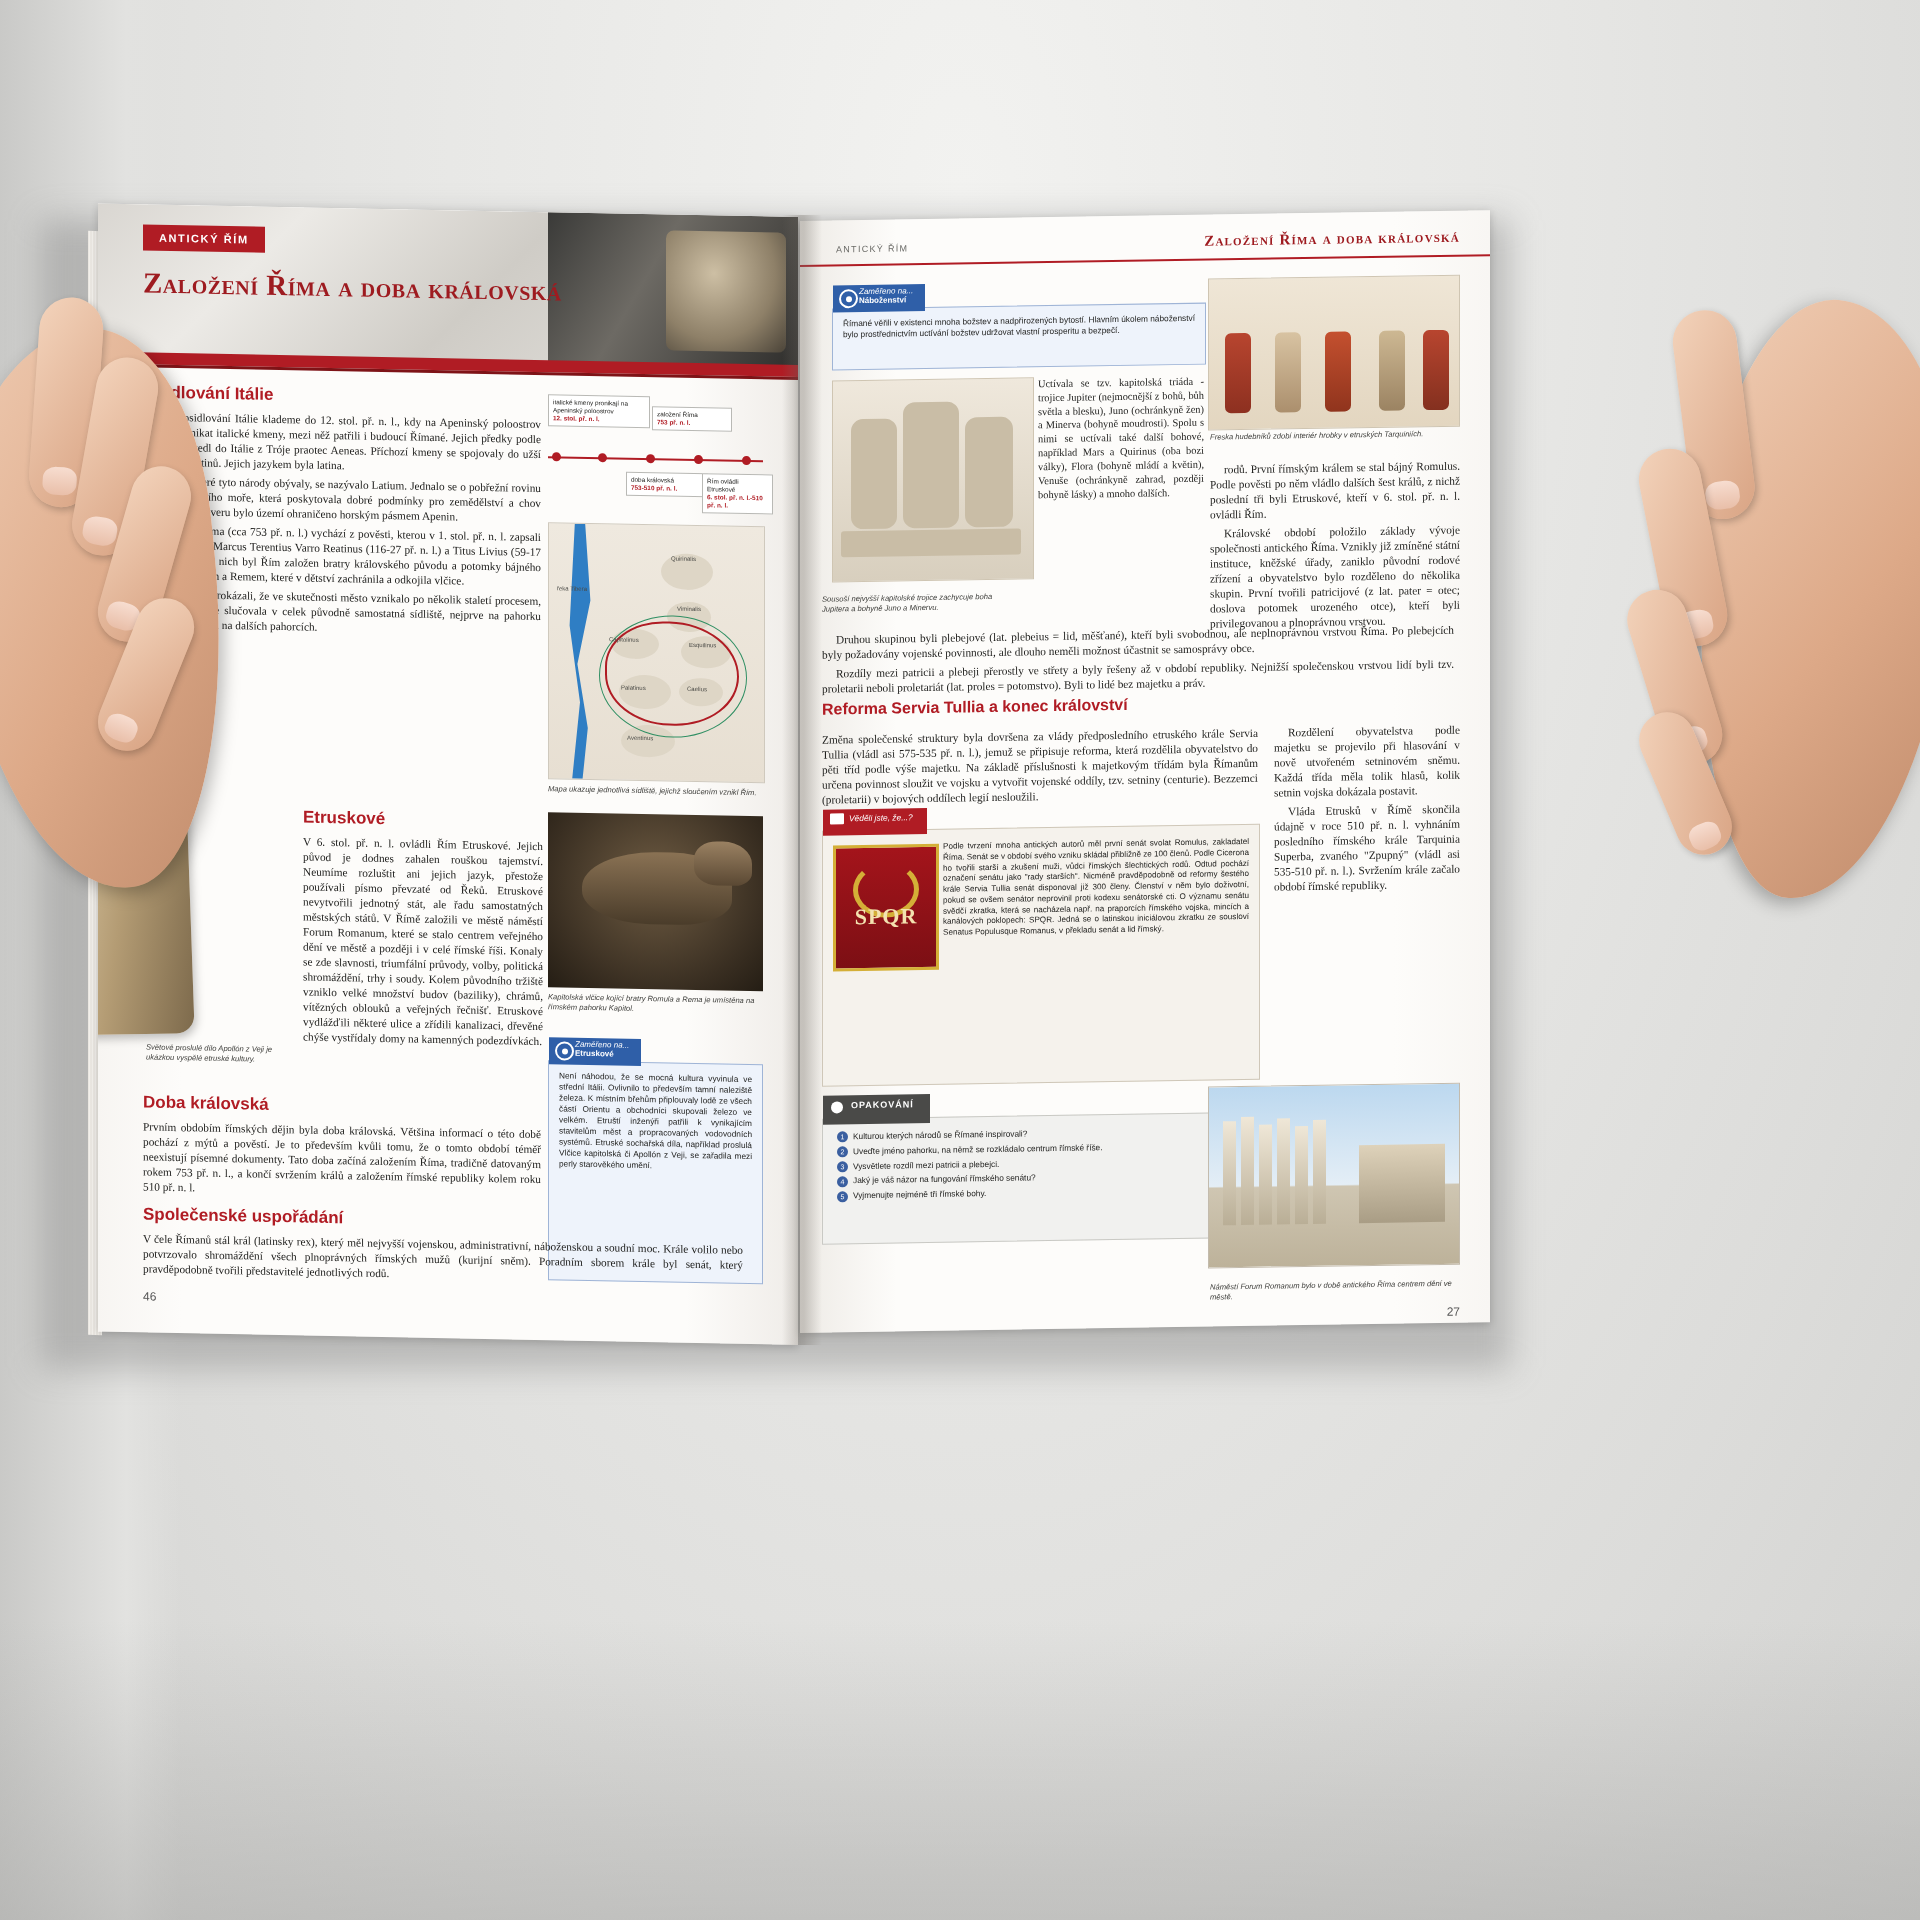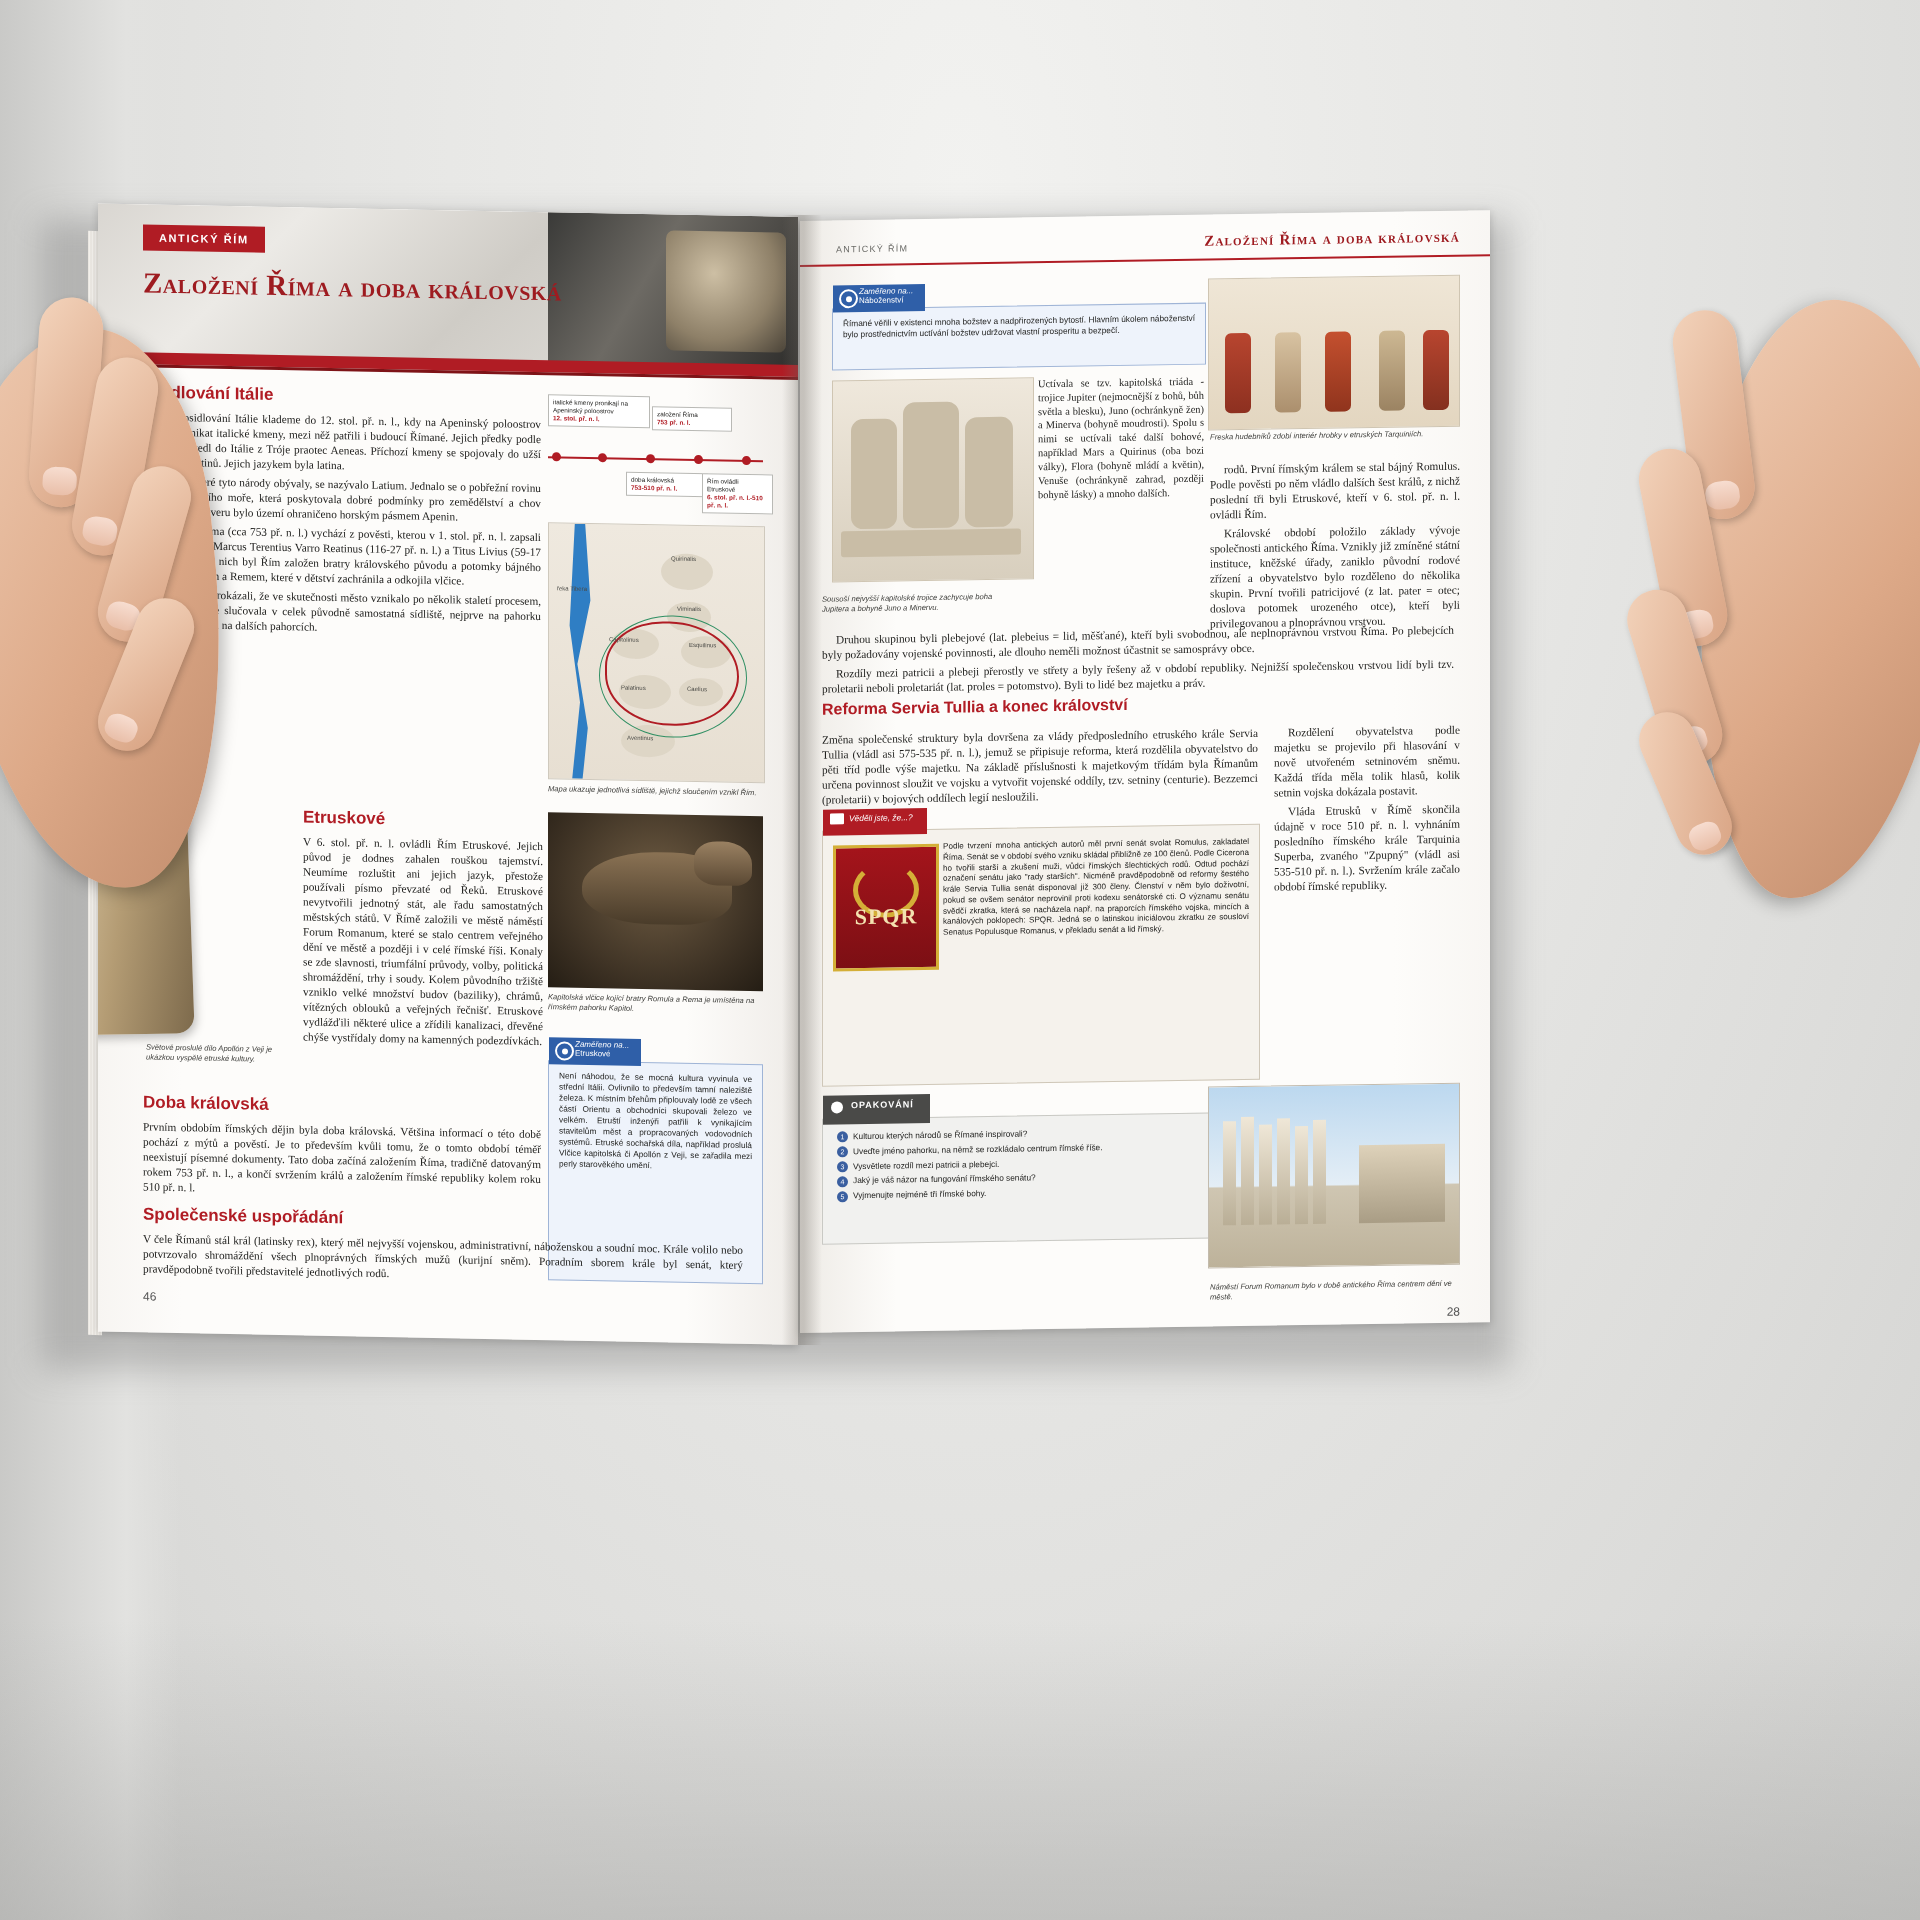--- a/index.html
+++ b/index.html
@@ -171,21 +171,21 @@
   }
   
   .focus-box{
     position:absolute;background:#eef3fb;border:1px solid #9fb4d6;
   }
   .focus-tab{
     position:absolute;left:0;top:-24px;height:24px;background:#2f5fa8;color:#fff;
     font-family:"Liberation Sans",sans-serif;font-size:8px;line-height:1.1;
     padding:3px 12px 0 26px;font-style:italic;
   }
-  .focus-tab b{font-style:normal;font-weight:400;}
+  .focus-tab b{font-style:normal;font-weight:700;}
   .focus-icon{
     position:absolute;left:6px;top:4px;width:15px;height:15px;border-radius:50%;
     border:2px solid #fff;
   }
   .focus-icon:after{
     content:"";position:absolute;left:4.5px;top:4.5px;width:6px;height:6px;border-radius:50%;background:#fff;
   }
   .focus-text{
     font-family:"Liberation Sans",sans-serif;font-size:8.3px;line-height:1.32;
     color:#1d1d1b;text-align:justify;padding:9px 10px;margin:0;
@@ -488,21 +488,21 @@
         <div class="col" style="left:14px;height:104px;"></div>
         <div class="col" style="left:32px;height:108px;"></div>
         <div class="col" style="left:50px;height:100px;"></div>
         <div class="col" style="left:68px;height:106px;"></div>
         <div class="col" style="left:86px;height:98px;"></div>
         <div class="col" style="left:104px;height:104px;"></div>
         <div class="arch"></div>
       </div>
       <div class="cap" style="position:absolute;right:30px;bottom:24px;width:250px;">Náměstí Forum Romanum bylo v době antického Říma centrem dění ve městě.</div>
 
-      <div class="folio" style="right:30px;bottom:4px;">28</div>
+      <div class="folio" style="right:30px;bottom:4px;">27</div>
     </div>
   </div>
 
   <div class="gutter"></div>
 </div>
 
 <div class="hand hand-left">
   <div class="finger" style="left:96px;top:-34px;width:64px;height:210px;transform:rotate(10deg);">
     <div class="nail" style="left:14px;top:170px;width:34px;height:28px;"></div>
   </div>

